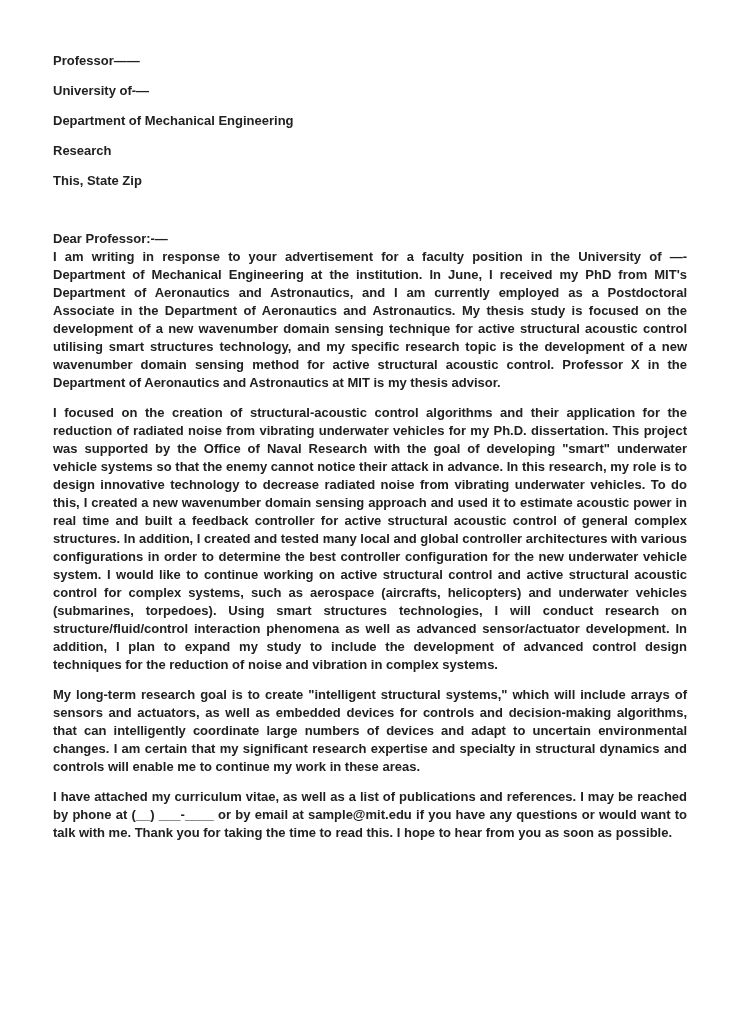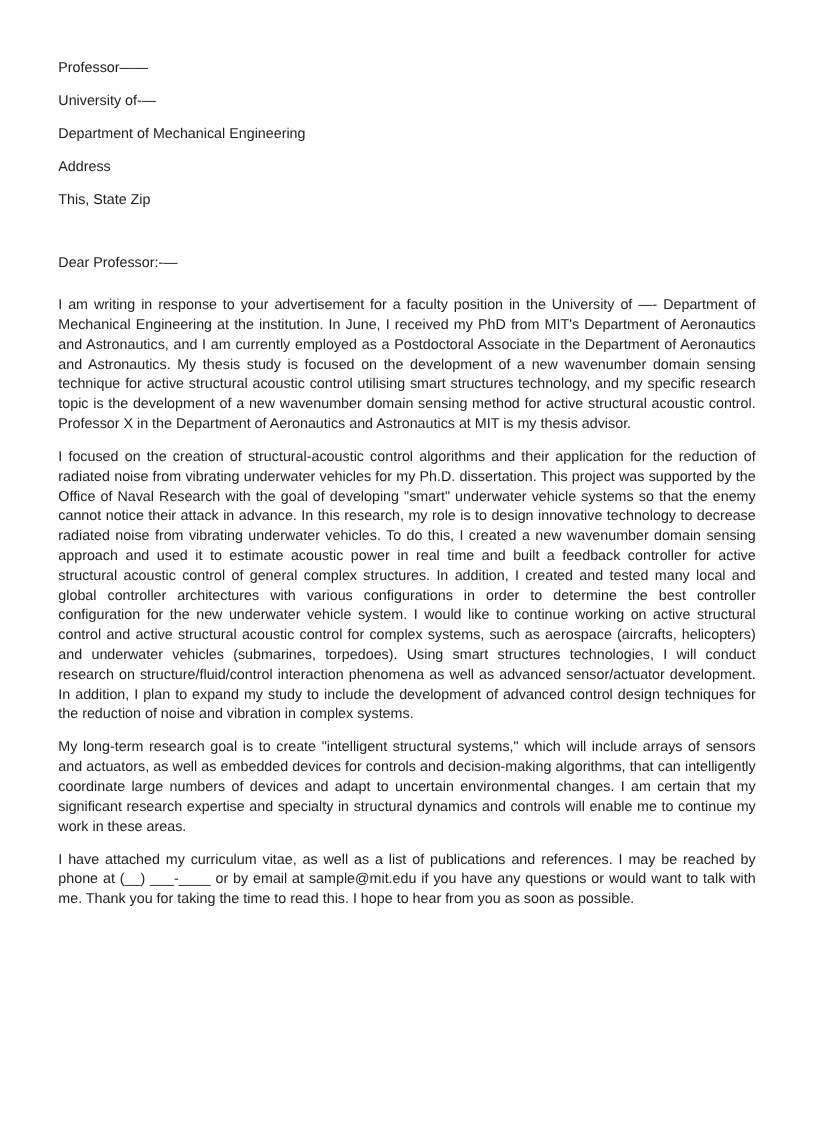--- a/index.html
+++ b/index.html
@@ -1,15 +1,15 @@
 <!DOCTYPE html>
 <html><head>
 <meta charset="utf-8">
 <style>
-  * { box-sizing: border-box; }
+  * { box-sizing: border-box; font-weight: bold; }
   html, body {
     margin: 0;
     padding: 0;
     background: #ffffff;
   }
   .page {
     width: 740px;
     height: 1033px;
     background: #ffffff;
     color: #212121;
@@ -18,39 +18,39 @@
     line-height: 18px;
     padding: 52px 53px 0 53px;
     overflow: hidden;
   }
   .recipient-block p {
     margin: 0 0 12px 0;
     text-align: left;
     white-space: pre-wrap;
   }
   .salutation {
-    margin: 40px 0 20px 0;
+    margin: 40px 0 0 0;
     text-align: left;
   }
   .body-para {
     margin: 0 0 12px 0;
     text-align: justify;
     text-justify: inter-word;
   }
 </style>
 </head>
 <body>
 
 <div class="page">
 
   <div class="recipient-block">
     <p>Professor——</p>
     <p>University of-—</p>
     <p>Department of Mechanical Engineering</p>
-    <p>Address</p>
+    <p>Research</p>
     <p>This, State Zip</p>
   </div>
 
   <p class="salutation">Dear Professor:-—</p>
 
   <p class="body-para">I am writing in response to your advertisement for a faculty position in the University of —- Department of Mechanical Engineering at the institution. In June, I received my PhD from MIT's Department of Aeronautics and Astronautics, and I am currently employed as a Postdoctoral Associate in the Department of Aeronautics and Astronautics. My thesis study is focused on the development of a new wavenumber domain sensing technique for active structural acoustic control utilising smart structures technology, and my specific research topic is the development of a new wavenumber domain sensing method for active structural acoustic control. Professor X in the Department of Aeronautics and Astronautics at MIT is my thesis advisor.</p>
 
   <p class="body-para">I focused on the creation of structural-acoustic control algorithms and their application for the reduction of radiated noise from vibrating underwater vehicles for my Ph.D. dissertation. This project was supported by the Office of Naval Research with the goal of developing "smart" underwater vehicle systems so that the enemy cannot notice their attack in advance. In this research, my role is to design innovative technology to decrease radiated noise from vibrating underwater vehicles. To do this, I created a new wavenumber domain sensing approach and used it to estimate acoustic power in real time and built a feedback controller for active structural acoustic control of general complex structures. In addition, I created and tested many local and global controller architectures with various configurations in order to determine the best controller configuration for the new underwater vehicle system. I would like to continue working on active structural control and active structural acoustic control for complex systems, such as aerospace (aircrafts, helicopters) and underwater vehicles (submarines, torpedoes). Using smart structures technologies, I will conduct research on structure/fluid/control interaction phenomena as well as advanced sensor/actuator development. In addition, I plan to expand my study to include the development of advanced control design techniques for the reduction of noise and vibration in complex systems.</p>
 
   <p class="body-para">My long-term research goal is to create "intelligent structural systems," which will include arrays of sensors and actuators, as well as embedded devices for controls and decision-making algorithms, that can intelligently coordinate large numbers of devices and adapt to uncertain environmental changes. I am certain that my significant research expertise and specialty in structural dynamics and controls will enable me to continue my work in these areas.</p>

